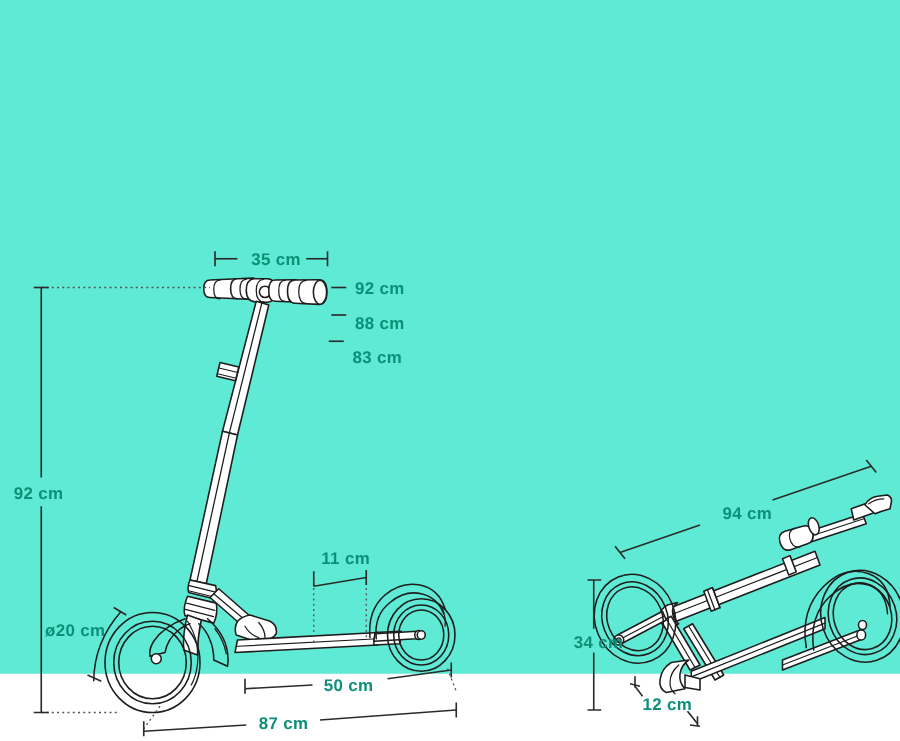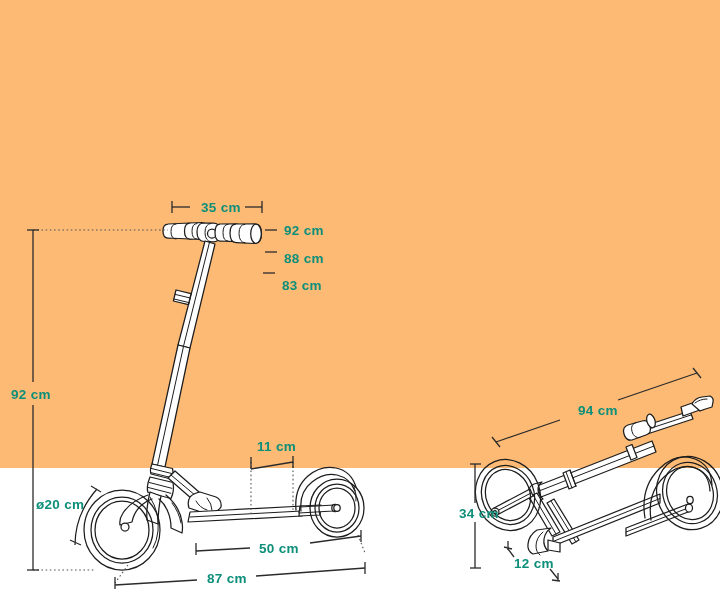--- a/index.html
+++ b/index.html
@@ -11,22 +11,22 @@
   body {
     width: 720px;
     height: 593px;
     font-family: "Liberation Sans", sans-serif;
     overflow: hidden;
     position: relative;
   }
   #stage {
     position: relative;
     width: 720px;
-    height: 468px;
-    background: #fdba74;
+    height: 539px;
+    background: #5eead4;
   }
   #stage svg {
     position: absolute;
     left: 0;
     top: 0;
     width: 720px;
     height: 593px;
   }
   .dim-label {
     font-family: "Liberation Sans", sans-serif;

